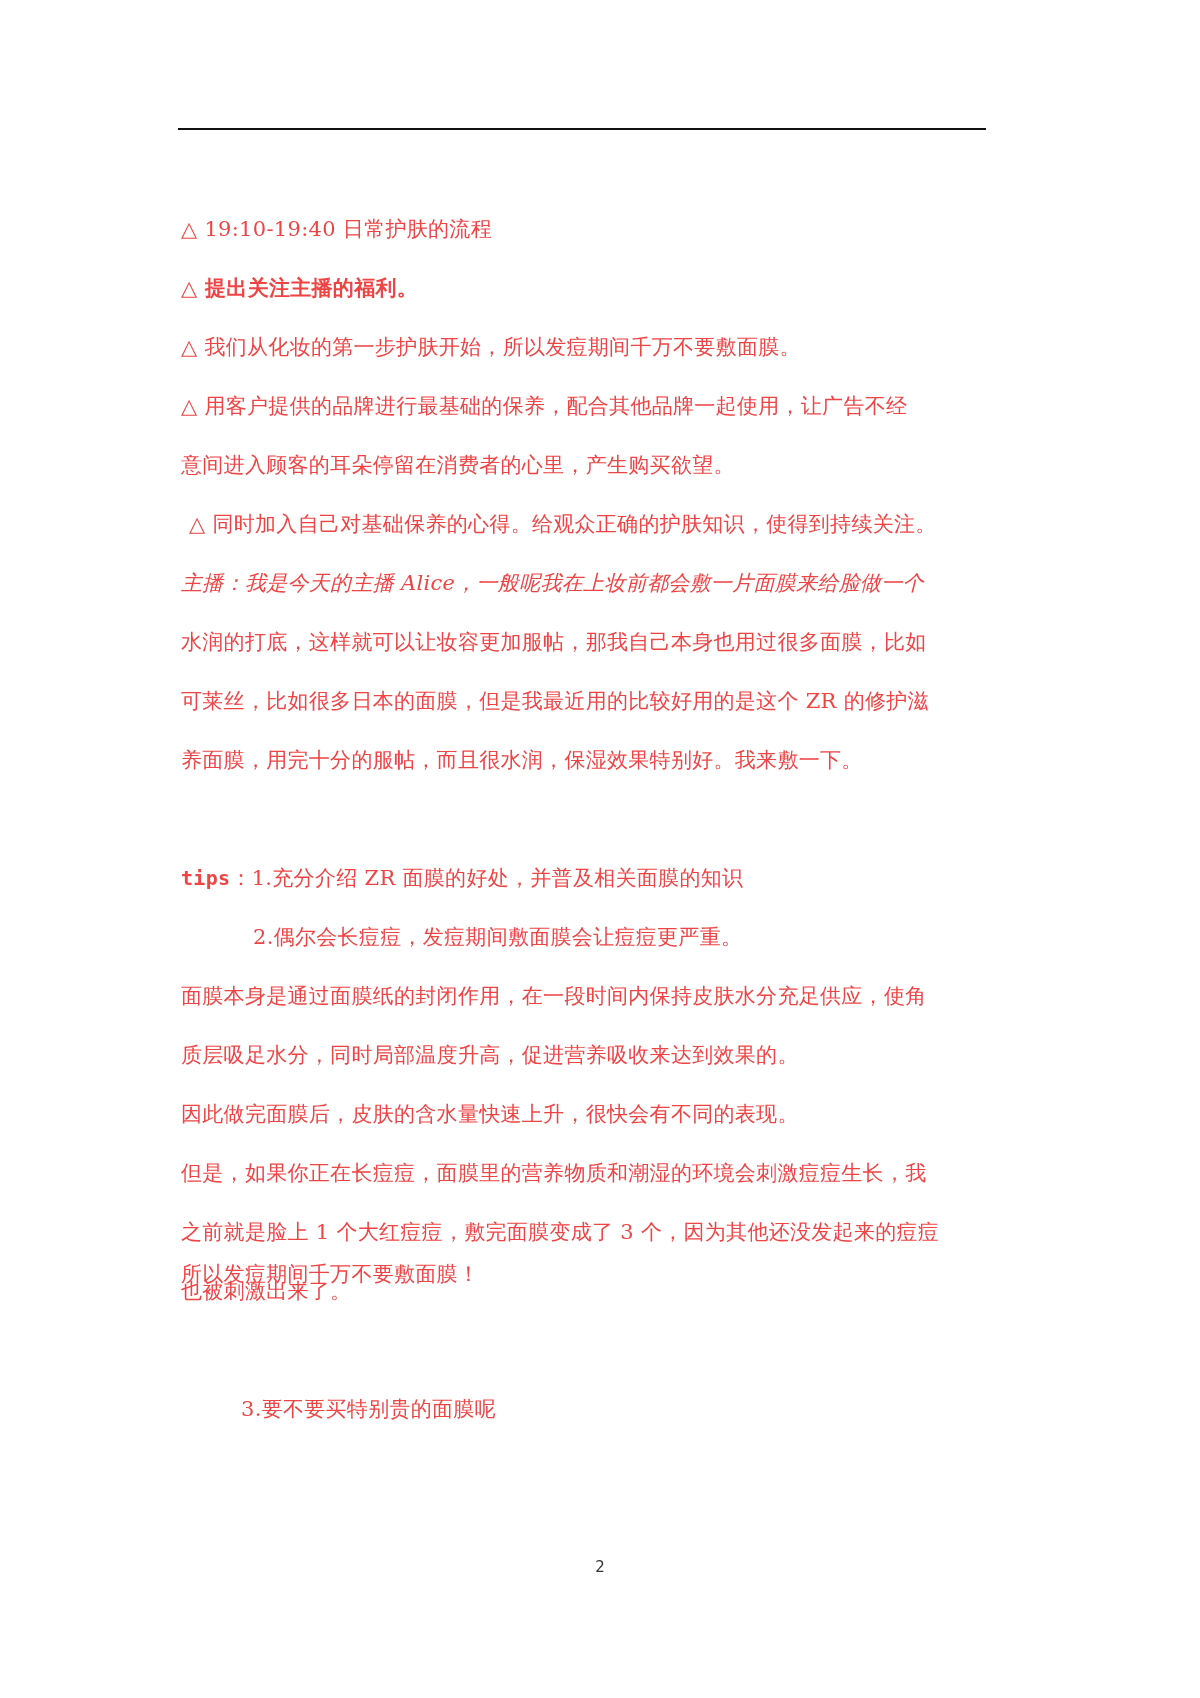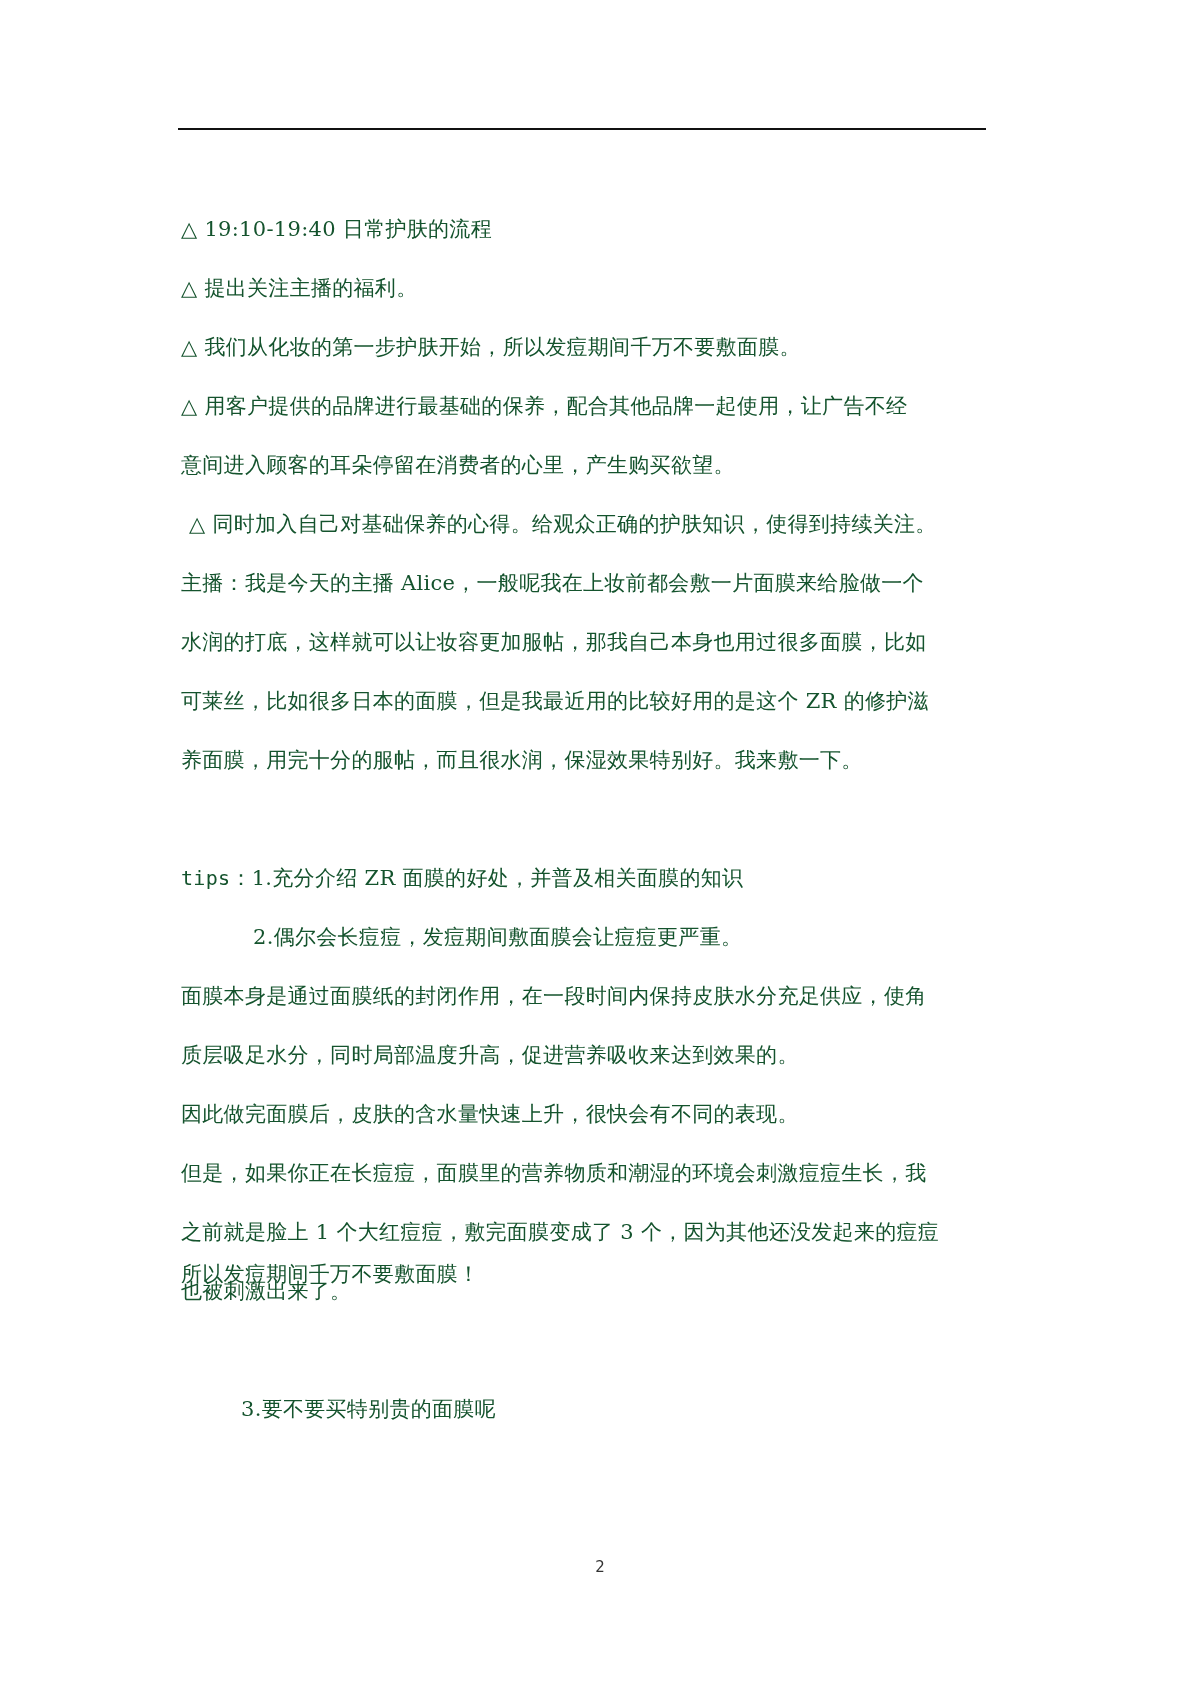--- a/index.html
+++ b/index.html
@@ -29,24 +29,24 @@
       top: 0;
       width: 840px;
     }
     .line {
       position: absolute;
       left: 0;
       white-space: nowrap;
       font-size: 21px;
       line-height: 28px;
       letter-spacing: 0.3px;
-      color: #14532d;
+      color: #ef4444;
     }
     .bold {
-      font-weight: normal;
+      font-weight: bold;
       font-family: "DejaVu Sans Mono", "Liberation Mono", monospace;
       font-size: 20px;
     }
     .page-number {
       position: absolute;
       left: 0;
       width: 1200px;
       top: 1558px;
       text-align: center;
       font-family: "DejaVu Sans", "Liberation Sans", sans-serif;
@@ -54,27 +54,27 @@
       color: #333333;
     }
   </style>
 </head>
 <body>
 
 <div class="header-rule"></div>
 
 <div class="content">
   <div class="line" style="top:215px;">△  19:10-19:40 日常护肤的流程</div>
-  <div class="line" style="top:274px;">△   提出关注主播的福利。</div>
+  <div class="line" style="top:274px;font-weight:bold;">△   提出关注主播的福利。</div>
   <div class="line" style="top:333px;">△ 我们从化妆的第一步护肤开始，所以发痘期间千万不要敷面膜。</div>
   <div class="line" style="top:392px;">△ 用客户提供的品牌进行最基础的保养，配合其他品牌一起使用，让广告不经</div>
   <div class="line" style="top:451px;">意间进入顾客的耳朵停留在消费者的心里，产生购买欲望。</div>
   <div class="line" style="top:510px;margin-left:8px;">△ 同时加入自己对基础保养的心得。给观众正确的护肤知识，使得到持续关注。</div>
 
-  <div class="line" style="top:569px;">主播：我是今天的主播 Alice，一般呢我在上妆前都会敷一片面膜来给脸做一个</div>
+  <div class="line" style="top:569px;font-style:italic;">主播：我是今天的主播 Alice，一般呢我在上妆前都会敷一片面膜来给脸做一个</div>
   <div class="line" style="top:628px;">水润的打底，这样就可以让妆容更加服帖，那我自己本身也用过很多面膜，比如</div>
   <div class="line" style="top:687px;">可莱丝，比如很多日本的面膜，但是我最近用的比较好用的是这个 ZR 的修护滋</div>
   <div class="line" style="top:746px;">养面膜，用完十分的服帖，而且很水润，保湿效果特别好。我来敷一下。</div>
 
   <div class="line" style="top:864px;">
     <span class="bold">tips</span><span>：</span><span>1.充分介绍 ZR 面膜的好处，并普及相关面膜的知识</span>
   </div>
   <div class="line" style="top:923px; left:72px;text-align:center;">2.偶尔会长痘痘，发痘期间敷面膜会让痘痘更严重。</div>
 
   <div class="line" style="top:982px;">面膜本身是通过面膜纸的封闭作用，在一段时间内保持皮肤水分充足供应，使角</div>

